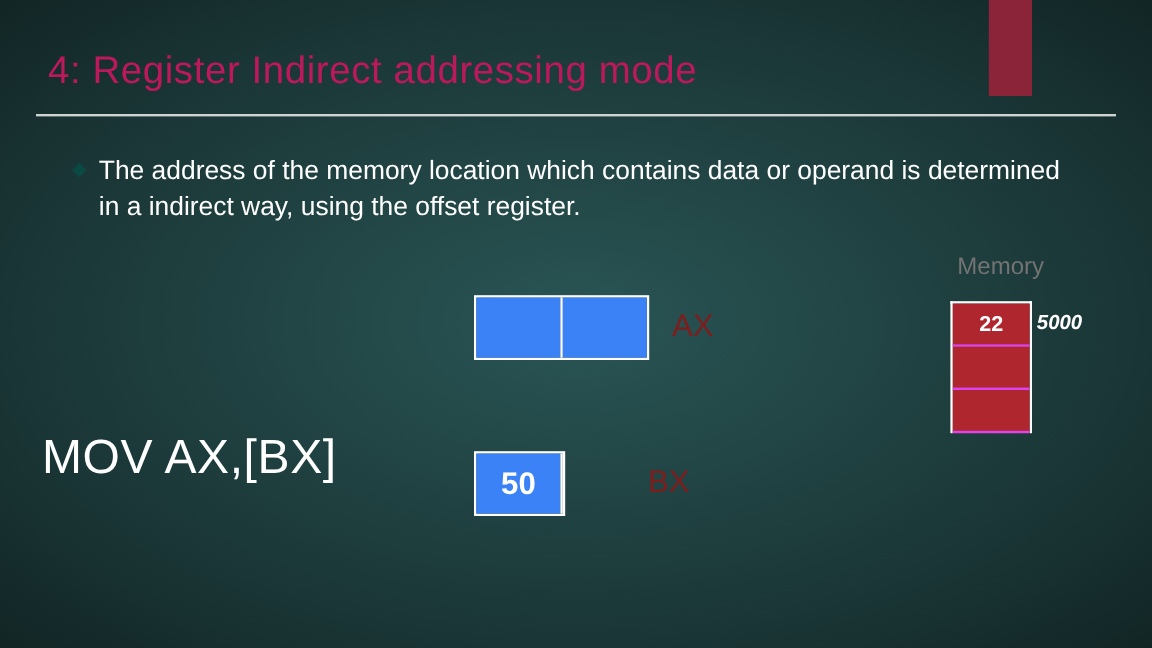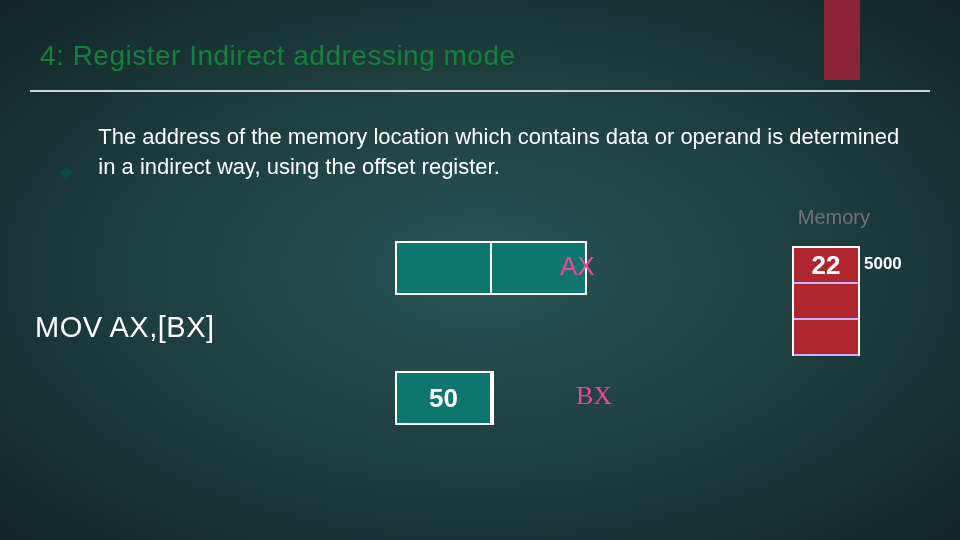--- a/index.html
+++ b/index.html
@@ -15,35 +15,34 @@
   .accent-tab {
     position: absolute;
     top: 0;
     right: 100px;
     width: 36px;
     height: 80px;
     background: #8b2438;
   }
   .title {
     padding: 40px 0 10px 40px;
-    font-size: 28px;
+    font-size: 32px;
     font-weight: 400;
-    color: #15803d;
+    color: #be185d;
     letter-spacing: 0.5px;
   }
   .title-rule {
     border: none;
     border-top: 2px solid #cfd4d3;
     margin: 8px 30px 0 30px;
   }
   .bullet-row {
     display: flex;
-    align-items: flex-end;
+    align-items: flex-start;
     padding: 30px 40px 0 60px;
-    gap: 16px;
   }
   .bullet-icon {
     color: #0b4a44;
     font-size: 16px;
     margin-right: 10px;
     margin-top: 4px;
   }
   .bullet-text {
     font-size: 22px;
     line-height: 1.35;
@@ -70,66 +69,68 @@
     border-bottom: none;
   }
   .mem-row {
     display: flex;
     height: 36px;
   }
   .mem-cell {
     width: 64px;
     height: 36px;
     background: #b0262e;
-    border-bottom: 2px solid #c4b5fd;
+    border-bottom: 2px solid #d946ef;
     color: #fff;
     display: flex;
     align-items: center;
     justify-content: center;
-    font-size: 26px;
+    font-size: 18px;
     font-weight: 600;
   }
   .mem-addr {
     position: absolute;
     left: 70px;
     width: 60px;
     font-size: 17px;
     font-weight: 700;
     color: #fff;
+    font-style: italic;
   }
   .reg-box {
     position: absolute;
     display: flex;
     border: 2px solid #fff;
   }
   .reg-cell {
-    width: 93px;
+    width: 70px;
     height: 50px;
-    background: #0f766e;
+    background: #3b82f6;
     color: #fff;
     display: flex;
     align-items: center;
     justify-content: center;
     font-size: 26px;
     font-weight: 600;
   }
   .reg-divider {
     width: 2px;
     background: #fff;
   }
   .reg-label {
     position: absolute;
     font-size: 26px;
-    color: #ec4899;
+    color: #7f1d1d;
   }
   .mov {
     position: absolute;
-    font-size: 29px;
+    font-size: 40px;
     color: #fff;
     letter-spacing: 0.5px;
+    margin-top: 43px;
   }
 </style>
 </head>
 <body>
 
 <div class="accent-tab"></div>
 
 <h1 class="title">4: Register Indirect addressing mode</h1>
 <hr class="title-rule">
 
@@ -162,15 +163,15 @@
     <div class="reg-cell"></div>
   </div>
   <div class="reg-label" style="top:70px; left:560px;">AX</div>
 
   <div class="mov" style="top:130px; left:35px;">MOV AX,[BX]</div>
 
   <div class="reg-box" style="top:190px; left:395px;">
     <div class="reg-cell">50</div>
     <div class="reg-divider"></div>
   </div>
-  <div class="reg-label" style="top:200px; left:576px;font-family:Liberation Serif, serif;">BX</div>
+  <div class="reg-label" style="top:200px; left:540px;">BX</div>
 
 </div>
 
 </body></html>

